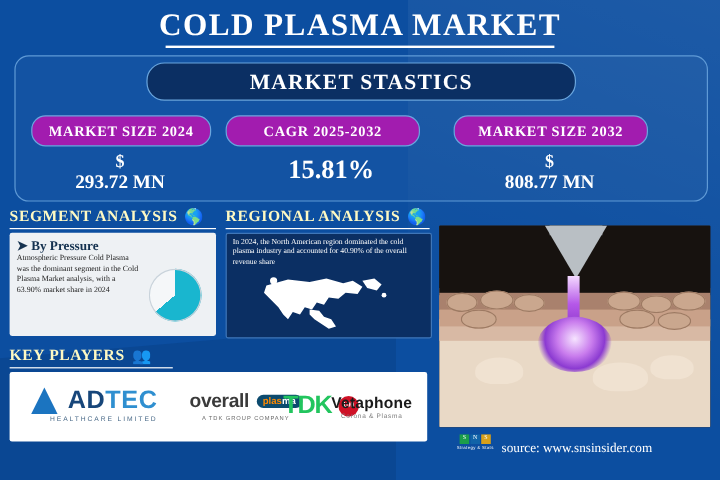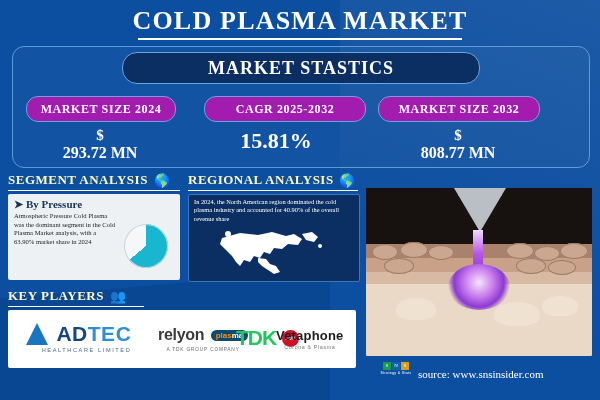--- a/index.html
+++ b/index.html
@@ -89,21 +89,21 @@
     border-radius: 12px;
     color: #ffffff;
     font-size: 12px;
     font-weight: bold;
     letter-spacing: 0.6px;
     display: flex;
     align-items: center;
     justify-content: center;
   }
   .pill-1 { top: 96px; left: 26px;  width: 148px; }
-  .pill-2 { top: 96px; left: 204px; width: 160px; }
+  .pill-2 { top: 96px; left: 188px; width: 160px; }
   .pill-3 { top: 96px; left: 378px; width: 160px; }
 
   .stat-value {
     position: absolute;
     color: #ffffff;
     text-align: center;
     font-weight: bold;
     font-family: "Liberation Serif", serif;
   }
   .val-1 { top: 126px; left: 26px; width: 148px; font-size: 16px; line-height: 18px; }
@@ -473,21 +473,21 @@
   <div class="logo logo-adtec">
     <div>
       <span class="adtec-mark"></span>
       <span class="adtec-text"><span>AD</span><span class="adtec-tec">TEC</span></span>
     </div>
     <div class="adtec-sub">HEALTHCARE LIMITED</div>
   </div>
 
   <div class="logo logo-relyon">
     <div>
-      <span class="relyon-text">relyon</span>
+      <span class="relyon-text">overall</span>
       <span class="relyon-badge"><em>plas</em><span>ma</span></span>
     </div>
     <div class="relyon-sub">A TDK GROUP COMPANY</div>
   </div>
 
   <div class="logo logo-tdk">
     <span class="tdk-mark">TDK</span>
     <span class="tdk-badge">100</span>
   </div>
 

